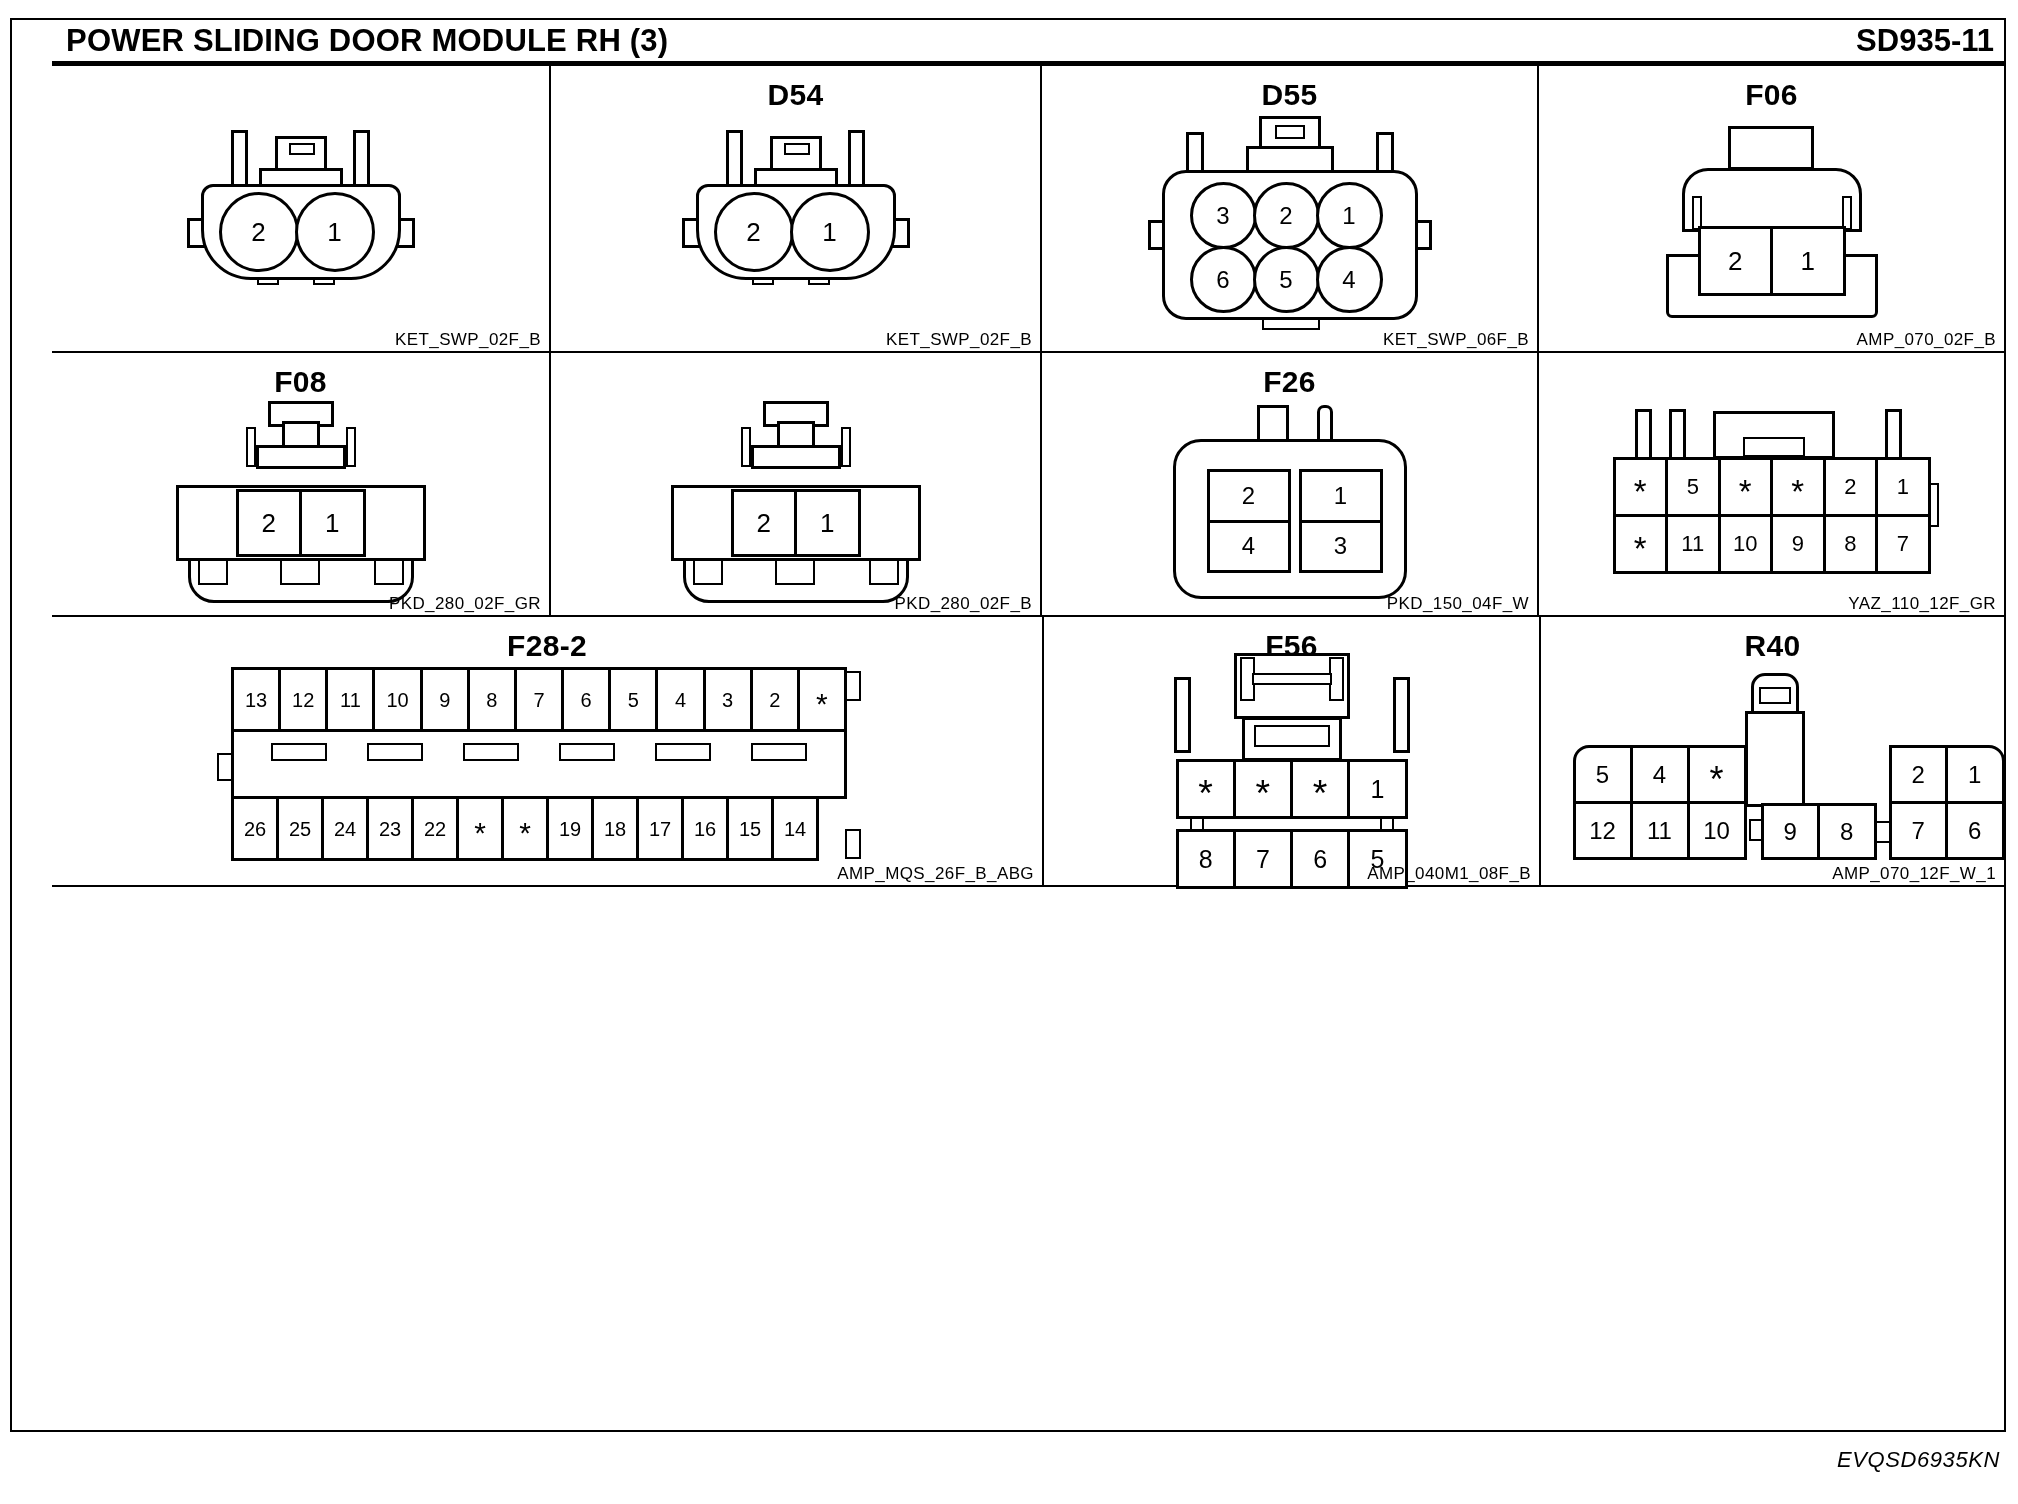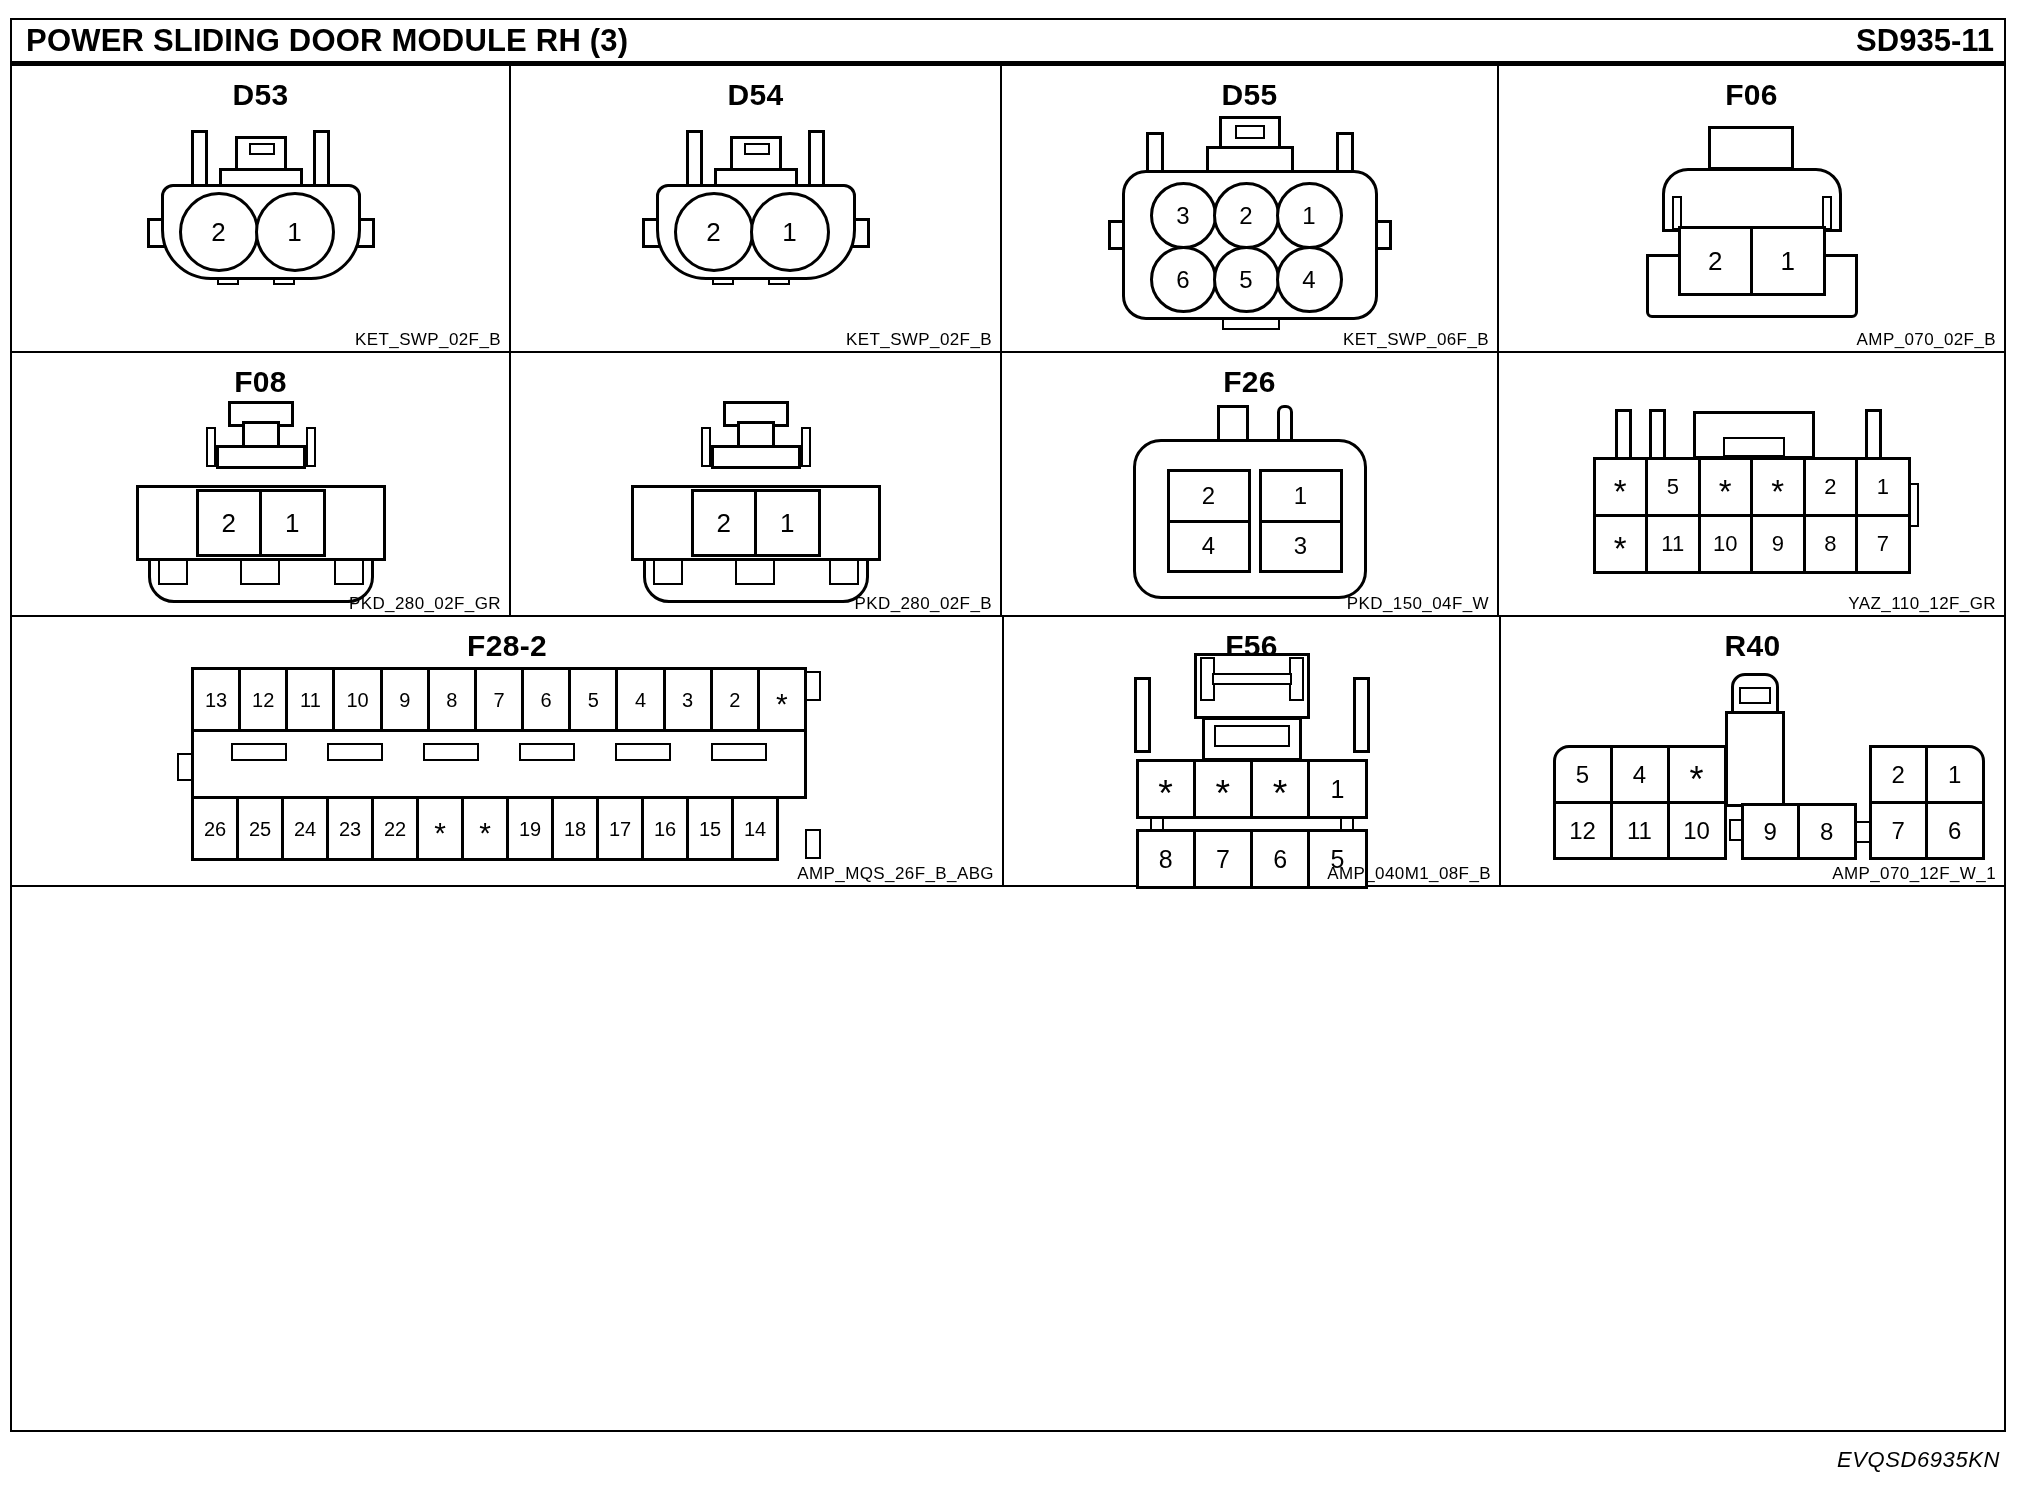--- a/index.html
+++ b/index.html
@@ -4,21 +4,21 @@
 <style>
   * { box-sizing: border-box; margin: 0; padding: 0; }
   html,body { background:#fff; }
   body {
     width:2018px; height:1504px; position:relative;
     font-family:"Liberation Sans", sans-serif; color:#000;
     -webkit-font-smoothing:antialiased;
   }
   .frame {
     position:absolute; left:10px; top:18px; width:1996px; height:1414px;
-    border:2px solid #000; background:#fff;
+    border:2px solid #000; background:#fff;padding-left:40px;
   }
   
   .hdr { display:flex; height:46px; border-bottom:5px solid #000; align-items:center; }
   .hdr-title { flex:1; font-size:31px; font-weight:bold; padding-left:14px; letter-spacing:.2px; white-space:nowrap; }
   .hdr-code { width:240px; text-align:right; font-size:31px; font-weight:bold; padding-right:10px; }
   
   .row { display:flex; border-bottom:2px solid #000; position:relative; }
   .r1 { height:287px; } .r2 { height:264px; } .r3 { height:270px; }
   .r4 { height:532px; border-bottom:none; }
   .cell { position:relative; border-right:2px solid #000; }
@@ -64,21 +64,20 @@
 <div class="frame">
 
   <div class="hdr">
     <div class="hdr-title">POWER SLIDING DOOR MODULE RH (3)</div>
     <div class="hdr-code">SD935-11</div>
   </div>
 
   <div class="row r1">
 
     <div class="cell c1">
-      <span class="cell-label">D53</span>
       <div class="conn ket2" style="top:64px;">
         <div class="b" style="left:36px;top:0;width:17px;height:62px;"></div>
         <div class="b" style="left:158px;top:0;width:17px;height:62px;"></div>
         <div class="b" style="left:80px;top:6px;width:52px;height:50px;"></div>
         <div class="b2" style="left:94px;top:13px;width:26px;height:12px;"></div>
         <div class="b" style="left:64px;top:38px;width:84px;height:32px;"></div>
         <div class="b" style="left:-8px;top:88px;width:20px;height:30px;"></div>
         <div class="b" style="left:200px;top:88px;width:20px;height:30px;"></div>
         <div class="b2" style="left:62px;top:140px;width:22px;height:15px;"></div>
         <div class="b2" style="left:118px;top:140px;width:22px;height:15px;"></div>

